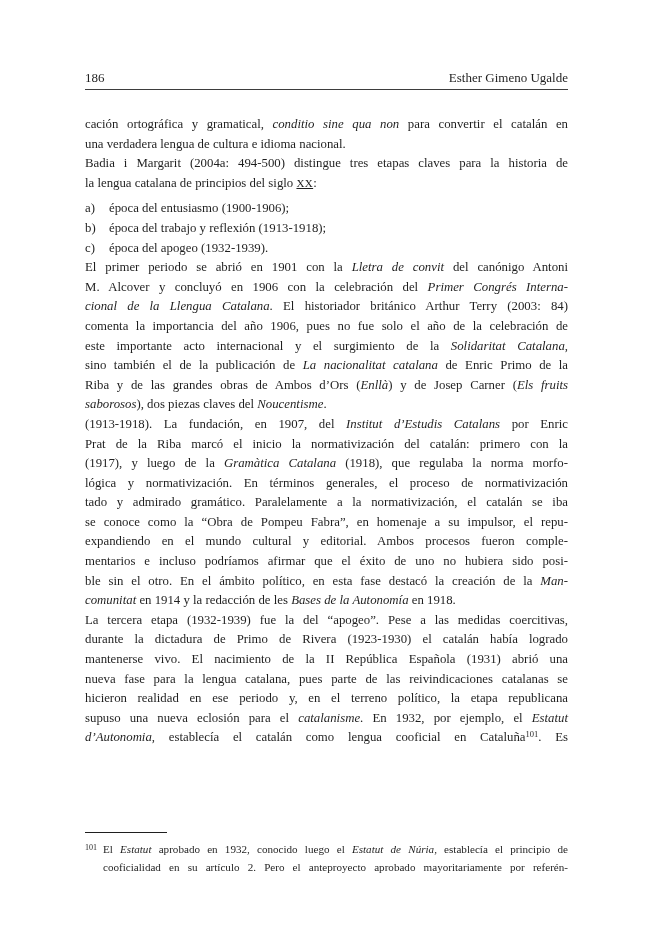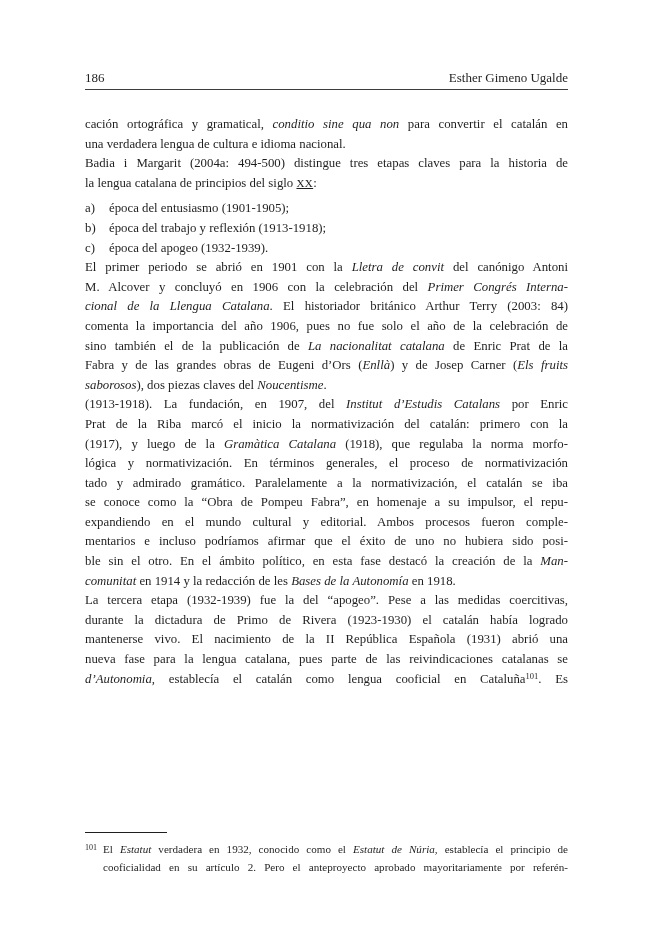--- a/index.html
+++ b/index.html
@@ -44,57 +44,60 @@
   <main class="pbody">
       <div class="para">
         <div class="line"><span>cación ortográfica y gramatical, </span><i>conditio sine qua non</i><span> para convertir el catalán en</span></div>
         <div class="line last"><span>una verdadera lengua de cultura e idioma nacional.</span></div>
       </div>
       <div class="para">
         <div class="line"><span>Badia i Margarit (2004a: 494-500) distingue tres etapas claves para la historia de</span></div>
         <div class="line last"><span>la lengua catalana de principios del siglo </span><span class="sc">xx</span><span>:</span></div>
       </div>
       <div class="list">
-        <div class="list-item"><span class="marker">a)</span><span>época del entusiasmo (1901-1905);</span></div>
+        <div class="list-item"><span class="marker">a)</span><span>época del entusiasmo (1900-1906);</span></div>
         <div class="list-item"><span class="marker">b)</span><span>época del trabajo y reflexión (1913-1918);</span></div>
         <div class="list-item"><span class="marker">c)</span><span>época del apogeo (1932-1939).</span></div>
       </div>
       <div class="para">
         <div class="line"><span>El primer periodo se abrió en 1901 con la </span><i>Lletra de convit</i><span> del canónigo Antoni</span></div>
         <div class="line"><span>M. Alcover y concluyó en 1906 con la celebración del </span><i>Primer Congrés Interna-</i></div>
         <div class="line"><i>cional de la Llengua Catalana</i><span>. El historiador británico Arthur Terry (2003: 84)</span></div>
         <div class="line"><span>comenta la importancia del año 1906, pues no fue solo el año de la celebración de</span></div>
-        <div class="line"><span>sino también el de la publicación de </span><i>La nacionalitat catalana</i><span> de Enric Prat de la</span></div>
-        <div class="line"><span>Fabra y de las grandes obras de Eugeni d’Ors (</span><i>Enllà</i><span>) y de Josep Carner (</span><i>Els fruits</i></div>
+        <div class="line"><span>este importante acto internacional y el surgimiento de la </span><i>Solidaritat Catalana</i><span>,</span></div>
+        <div class="line"><span>sino también el de la publicación de </span><i>La nacionalitat catalana</i><span> de Enric Primo de la</span></div>
+        <div class="line"><span>Riba y de las grandes obras de Ambos d’Ors (</span><i>Enllà</i><span>) y de Josep Carner (</span><i>Els fruits</i></div>
         <div class="line last"><i>saborosos</i><span>), dos piezas claves del </span><i>Noucentisme</i><span>.</span></div>
       </div>
       <div class="para">
         <div class="line"><span>(1913-1918). La fundación, en 1907, del </span><i>Institut d’Estudis Catalans</i><span> por Enric</span></div>
         <div class="line"><span>Prat de la Riba marcó el inicio la normativización del catalán: primero con la</span></div>
         <div class="line"><span>(1917), y luego de la </span><i>Gramàtica Catalana</i><span> (1918), que regulaba la norma morfo-</span></div>
         <div class="line"><span>lógica y normativización. En términos generales, el proceso de normativización</span></div>
         <div class="line"><span>tado y admirado gramático. Paralelamente a la normativización, el catalán se iba</span></div>
         <div class="line"><span>se conoce como la “Obra de Pompeu Fabra”, en homenaje a su impulsor, el repu-</span></div>
         <div class="line"><span>expandiendo en el mundo cultural y editorial. Ambos procesos fueron comple-</span></div>
         <div class="line"><span>mentarios e incluso podríamos afirmar que el éxito de uno no hubiera sido posi-</span></div>
         <div class="line"><span>ble sin el otro. En el ámbito político, en esta fase destacó la creación de la </span><i>Man-</i></div>
         <div class="line last"><i>comunitat</i><span> en 1914 y la redacción de les </span><i>Bases de la Autonomía</i><span> en 1918.</span></div>
       </div>
       <div class="para">
         <div class="line"><span>La tercera etapa (1932-1939) fue la del “apogeo”. Pese a las medidas coercitivas,</span></div>
         <div class="line"><span>durante la dictadura de Primo de Rivera (1923-1930) el catalán había logrado</span></div>
         <div class="line"><span>mantenerse vivo. El nacimiento de la II República Española (1931) abrió una</span></div>
         <div class="line"><span>nueva fase para la lengua catalana, pues parte de las reivindicaciones catalanas se</span></div>
+        <div class="line"><span>hicieron realidad en ese periodo y, en el terreno político, la etapa republicana</span></div>
+        <div class="line"><span>supuso una nueva eclosión para el </span><i>catalanisme</i><span>. En 1932, por ejemplo, el </span><i>Estatut</i></div>
         <div class="line"><i>d’Autonomia</i><span>, establecía el catalán como lengua cooficial en Cataluña</span><sup class="sup">101</sup><span>. Es</span></div>
       </div>
     </main>
 
   <div class="footnote-area">
     <div class="fn-rule"></div>
     <div class="footnote">
       <span class="fn-num">101</span>
       <div class="fn-text">
-          <div class="line"><span>El </span><i>Estatut</i><span> verdadera en 1932, conocido como el </span><i>Estatut de Núria</i><span>, establecía el principio de</span></div>
+          <div class="line"><span>El </span><i>Estatut</i><span> aprobado en 1932, conocido luego el </span><i>Estatut de Núria</i><span>, establecía el principio de</span></div>
           <div class="line"><span>cooficialidad en su artículo 2. Pero el anteproyecto aprobado mayoritariamente por referén-</span></div>
         </div>
     </div>
   </div>
 </div>
 
 </body></html>

